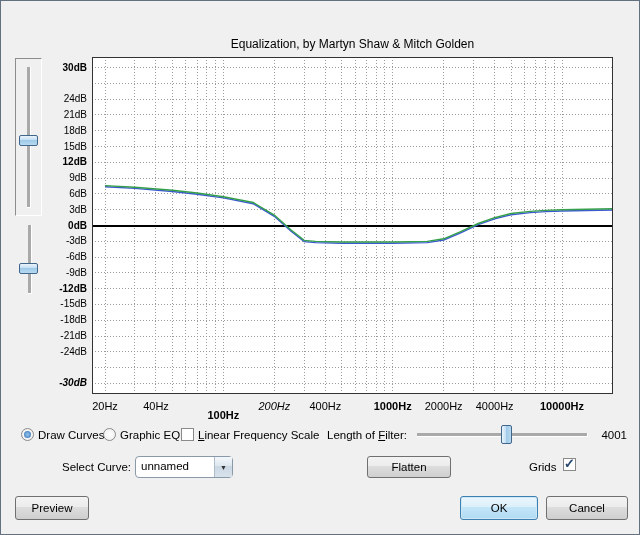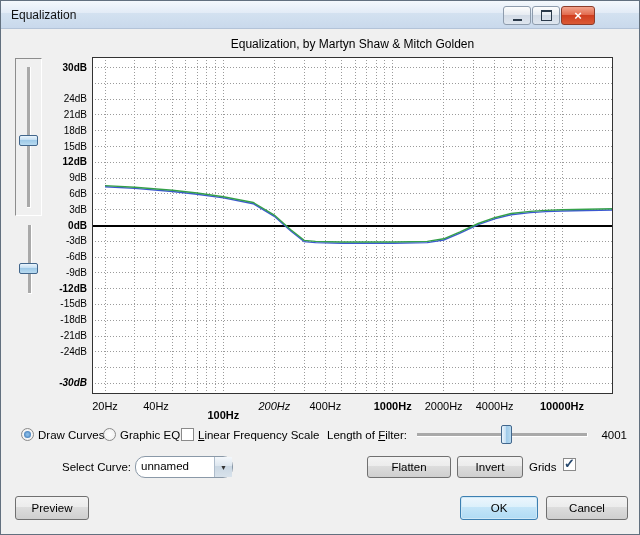--- a/index.html
+++ b/index.html
@@ -26,41 +26,29 @@
   .vthumb{position:absolute;width:19px;height:11px;box-sizing:border-box;border:1px solid #41668c;border-radius:2px;background:linear-gradient(#eaf4fb,#c2def3 45%,#9dc9e8 46%,#b8daf0);cursor:pointer}
   .htrack{position:absolute;height:3px;background:#a9a9a9;border-bottom:1px solid #fff;border-right:1px solid #fff}
   .hthumb{position:absolute;width:11px;height:19px;box-sizing:border-box;border:1px solid #41668c;border-radius:2px;background:linear-gradient(90deg,#eaf4fb,#c2def3 45%,#9dc9e8 46%,#b8daf0);cursor:pointer}
   .radio{position:absolute;width:13px;height:13px;box-sizing:border-box;border:1px solid #8a8a8a;border-radius:50%;background:radial-gradient(#ffffff,#ececec);cursor:pointer}
   .radio.sel::after{content:"";position:absolute;left:2px;top:2px;width:7px;height:7px;border-radius:50%;background:radial-gradient(#85b8e4 20%,#2a66a8)}
   .checkbox{position:absolute;width:13px;height:13px;box-sizing:border-box;border:1px solid #8a8a8a;background:#fff;cursor:pointer}
   .checkbox .check{position:absolute;left:0;top:-3px;font-size:13px;font-weight:bold;color:#27496e}
   .ctl-label{position:absolute;font-size:11.5px;line-height:14px;white-space:nowrap;color:#000}
   .btn{position:absolute;box-sizing:border-box;border:1px solid #707070;border-radius:3px;background:linear-gradient(#f3f3f3,#ececec 45%,#dddddd 46%,#cfcfcf);font-size:11.5px;color:#000;display:flex;align-items:center;justify-content:center;cursor:pointer;font-family:inherit;white-space:nowrap}
   .btn.default{border-color:#3c7fb1;background:linear-gradient(#ecf6fd,#dcf0fb 45%,#c4e5f8 46%,#b0dbf4);box-shadow:inset 0 0 0 1px #cfe8f6}
-  .combo{position:absolute;box-sizing:border-box;border:1px solid #8a99a8;border-radius:10px;background:#fff;cursor:pointer}
+  .combo{position:absolute;box-sizing:border-box;border:1px solid #8a99a8;border-radius:4px;background:#fff;cursor:pointer}
   .combo .val{position:absolute;left:5px;top:3px;font-size:11.5px}
   .combo .arrowbox{position:absolute;right:0;top:0;bottom:0;width:17px;background:linear-gradient(#f3f7fb,#dde6ee 45%,#cad7e3 46%,#d8e2eb);border-left:1px solid #aebccb;display:flex;align-items:center;justify-content:center}
   .combo .arrow{font-size:7px;color:#333}
 </style>
 </head>
 <body>
 
 <div class="window">
-  <div class="titlebar">
-    <span class="title">Equalization</span>
-    <div class="winbtn min">
-        <span class="min-glyph"></span>
-      </div>
-    <div class="winbtn max">
-        <span class="max-glyph"></span>
-      </div>
-    <div class="winbtn close">
-        <span class="close-glyph">×</span>
-      </div>
-  </div>
 
   <div class="dlgbody">
     <div class="chart-title">Equalization, by Martyn Shaw &amp; Mitch Golden</div>
 
     <div class="slider-panel">
       <div class="vtrack" style="left:11px;top:8px;height:140px"></div>
       <div class="vthumb" style="left:3px;top:76px"></div>
     </div>
     <div class="vtrack" style="left:27px;top:196px;height:68px"></div>
     <div class="vthumb" style="left:18px;top:234px"></div>
@@ -175,21 +163,20 @@
     <span class="ctl-label" style="left:592px;top:399px;width:34px;text-align:right">4001</span>
 
     <span class="ctl-label" style="left:40px;top:431px;width:90px;text-align:right">Select Curve:</span>
     <div class="combo" style="left:134px;top:427px;width:98px;height:22px">
       <span class="val">unnamed</span>
       <span class="arrowbox">
           <span class="arrow">▼</span>
         </span>
     </div>
     <button class="btn" style="left:366px;top:427px;width:84px;height:22px">Flatten</button>
-    <button class="btn" style="left:456px;top:427px;width:66px;height:22px">Invert</button>
     <span class="ctl-label" style="left:528px;top:431px">Grids</span>
     <div class="checkbox" style="left:562px;top:429px">
         <span class="check">✓</span>
       </div>
 
     <button class="btn" style="left:14px;top:467px;width:74px;height:24px">Preview</button>
     <button class="btn default" style="left:459px;top:467px;width:78px;height:24px">OK</button>
     <button class="btn" style="left:545px;top:467px;width:82px;height:24px">Cancel</button>
   </div>
 </div>

